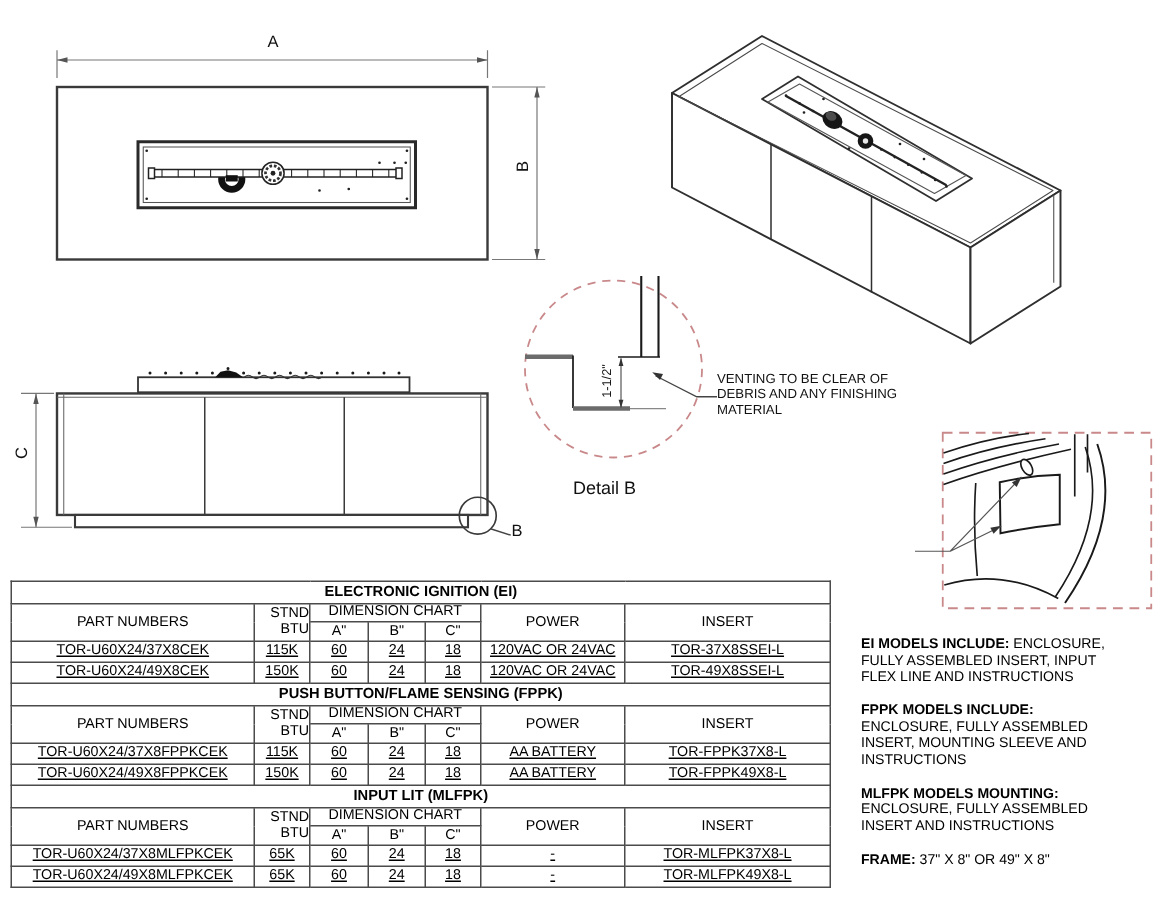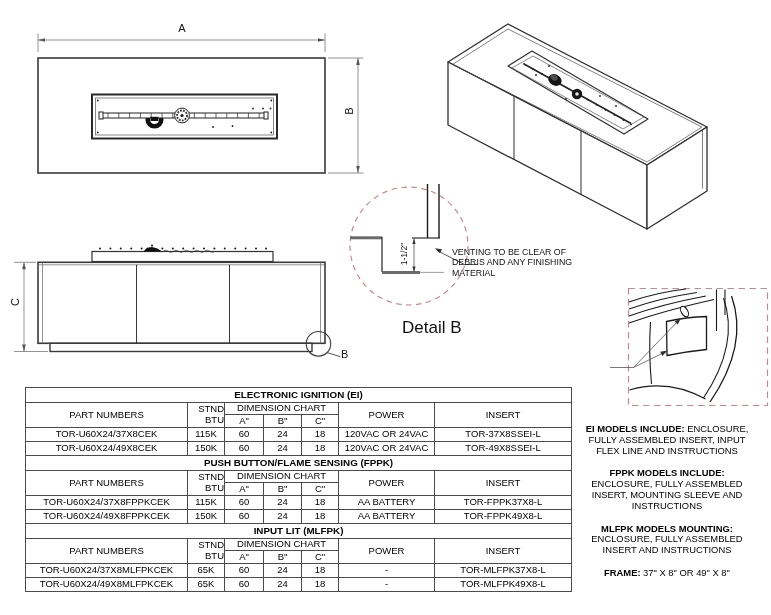--- a/index.html
+++ b/index.html
@@ -2,39 +2,39 @@
 <html><head>
 <meta charset="utf-8">
 <style>
   html,body{margin:0;padding:0;background:#fff;}
   body{width:771px;height:615px;overflow:hidden;font-family:"Liberation Sans", sans-serif;}
   #sheet{position:relative;width:771px;height:615px;background:#fff;}
   #draw{position:absolute;left:0;top:0;}
   .lbl{position:absolute;color:#111;white-space:pre-line;}
   .dimlbl{font-size:11px;}
   .rot{transform:rotate(-90deg);text-align:center;}
-  #lbl-detail-title{left:382px;top:318px;font-size:17px;width:70px;margin-left:20px;}
+  #lbl-detail-title{left:382px;top:318px;font-size:12px;width:70px;}
   #lbl-a{left:175px;top:22px;width:14px;text-align:center;}
   #lbl-b{left:341px;top:104px;width:18px;height:14px;}
   #lbl-c{left:7px;top:295px;width:18px;height:14px;}
   #lbl-bref{left:341px;top:348px;font-size:11px;}
   #lbl-gap{left:389px;top:249px;width:30px;height:10px;font-size:8.5px;}
-  #lbl-vent{left:452px;top:247px;width:150px;font-size:8.8px;line-height:10.4px;}
+  #lbl-vent{left:478px;top:247px;width:150px;font-size:8.8px;line-height:10.4px;}
   #lbl-frame{left:429px;top:355px;width:195px;font-size:8.8px;line-height:10.4px;}
   
-  #spec-table{position:absolute;left:25px;top:387px;width:546px;border-collapse:collapse;table-layout:fixed;font-size:9.5px;color:#000;}
+  #spec-table{position:absolute;left:7px;top:387px;width:546px;border-collapse:collapse;table-layout:fixed;font-size:9.5px;color:#000;}
   #spec-table td,#spec-table th{border:1px solid #4b4b4b;text-align:center;vertical-align:middle;padding:0;font-weight:normal;line-height:1.12;white-space:nowrap;overflow:hidden;}
   #spec-table .sec{font-weight:bold;font-size:9.8px;height:14px;}
   #spec-table .h1{height:12px;}
   #spec-table .h2{height:13px;}
-  #spec-table .d{height:14px;}
+  #spec-table .d{height:14px;text-decoration:underline;}
   #spec-table .pre{white-space:pre-line;text-align:right;}
   
   #notes{position:absolute;left:574px;top:424px;width:186px;font-size:9.4px;line-height:10.8px;color:#000;}
-  #notes .note{margin:0 0 12px 0;white-space:pre-line;text-align:center;}
+  #notes .note{margin:0 0 12px 0;white-space:pre-line;}
   #notes b{font-weight:bold;}
 </style>
 </head>
 <body>
 
 <div id="sheet">
 
   <svg id="draw" width="771" height="615" viewBox="0 0 771 615">
 
     <g>

